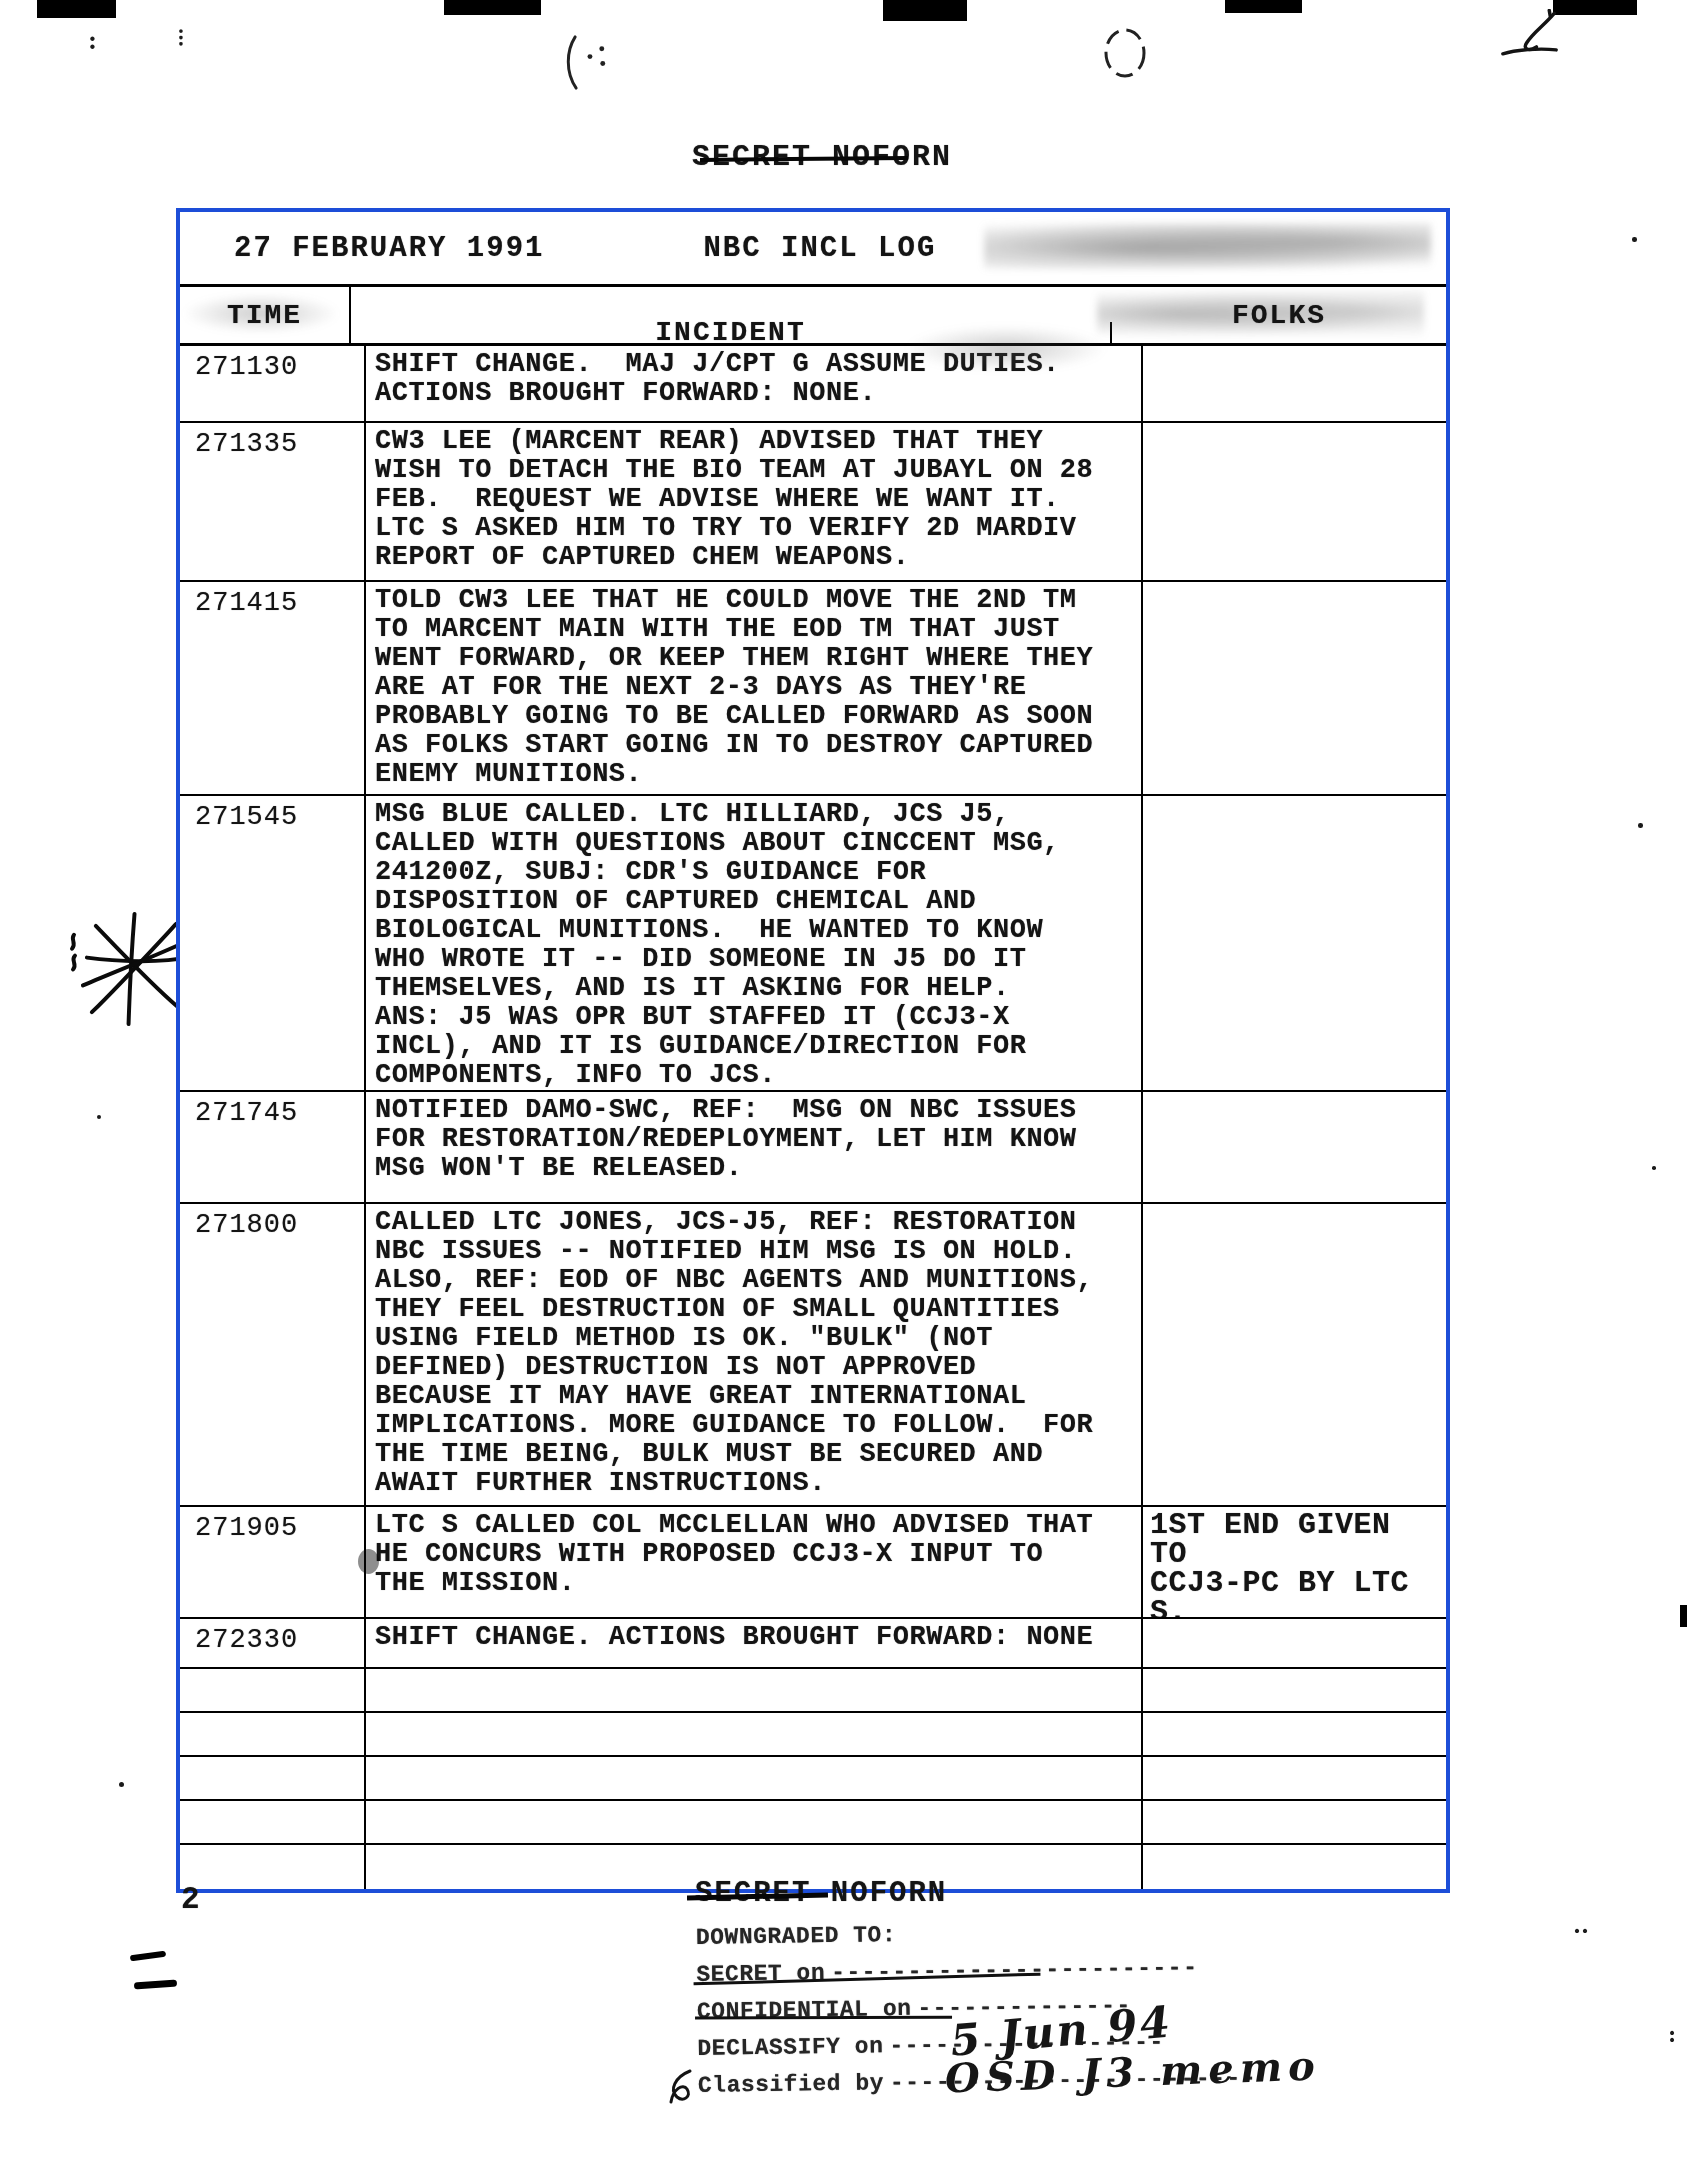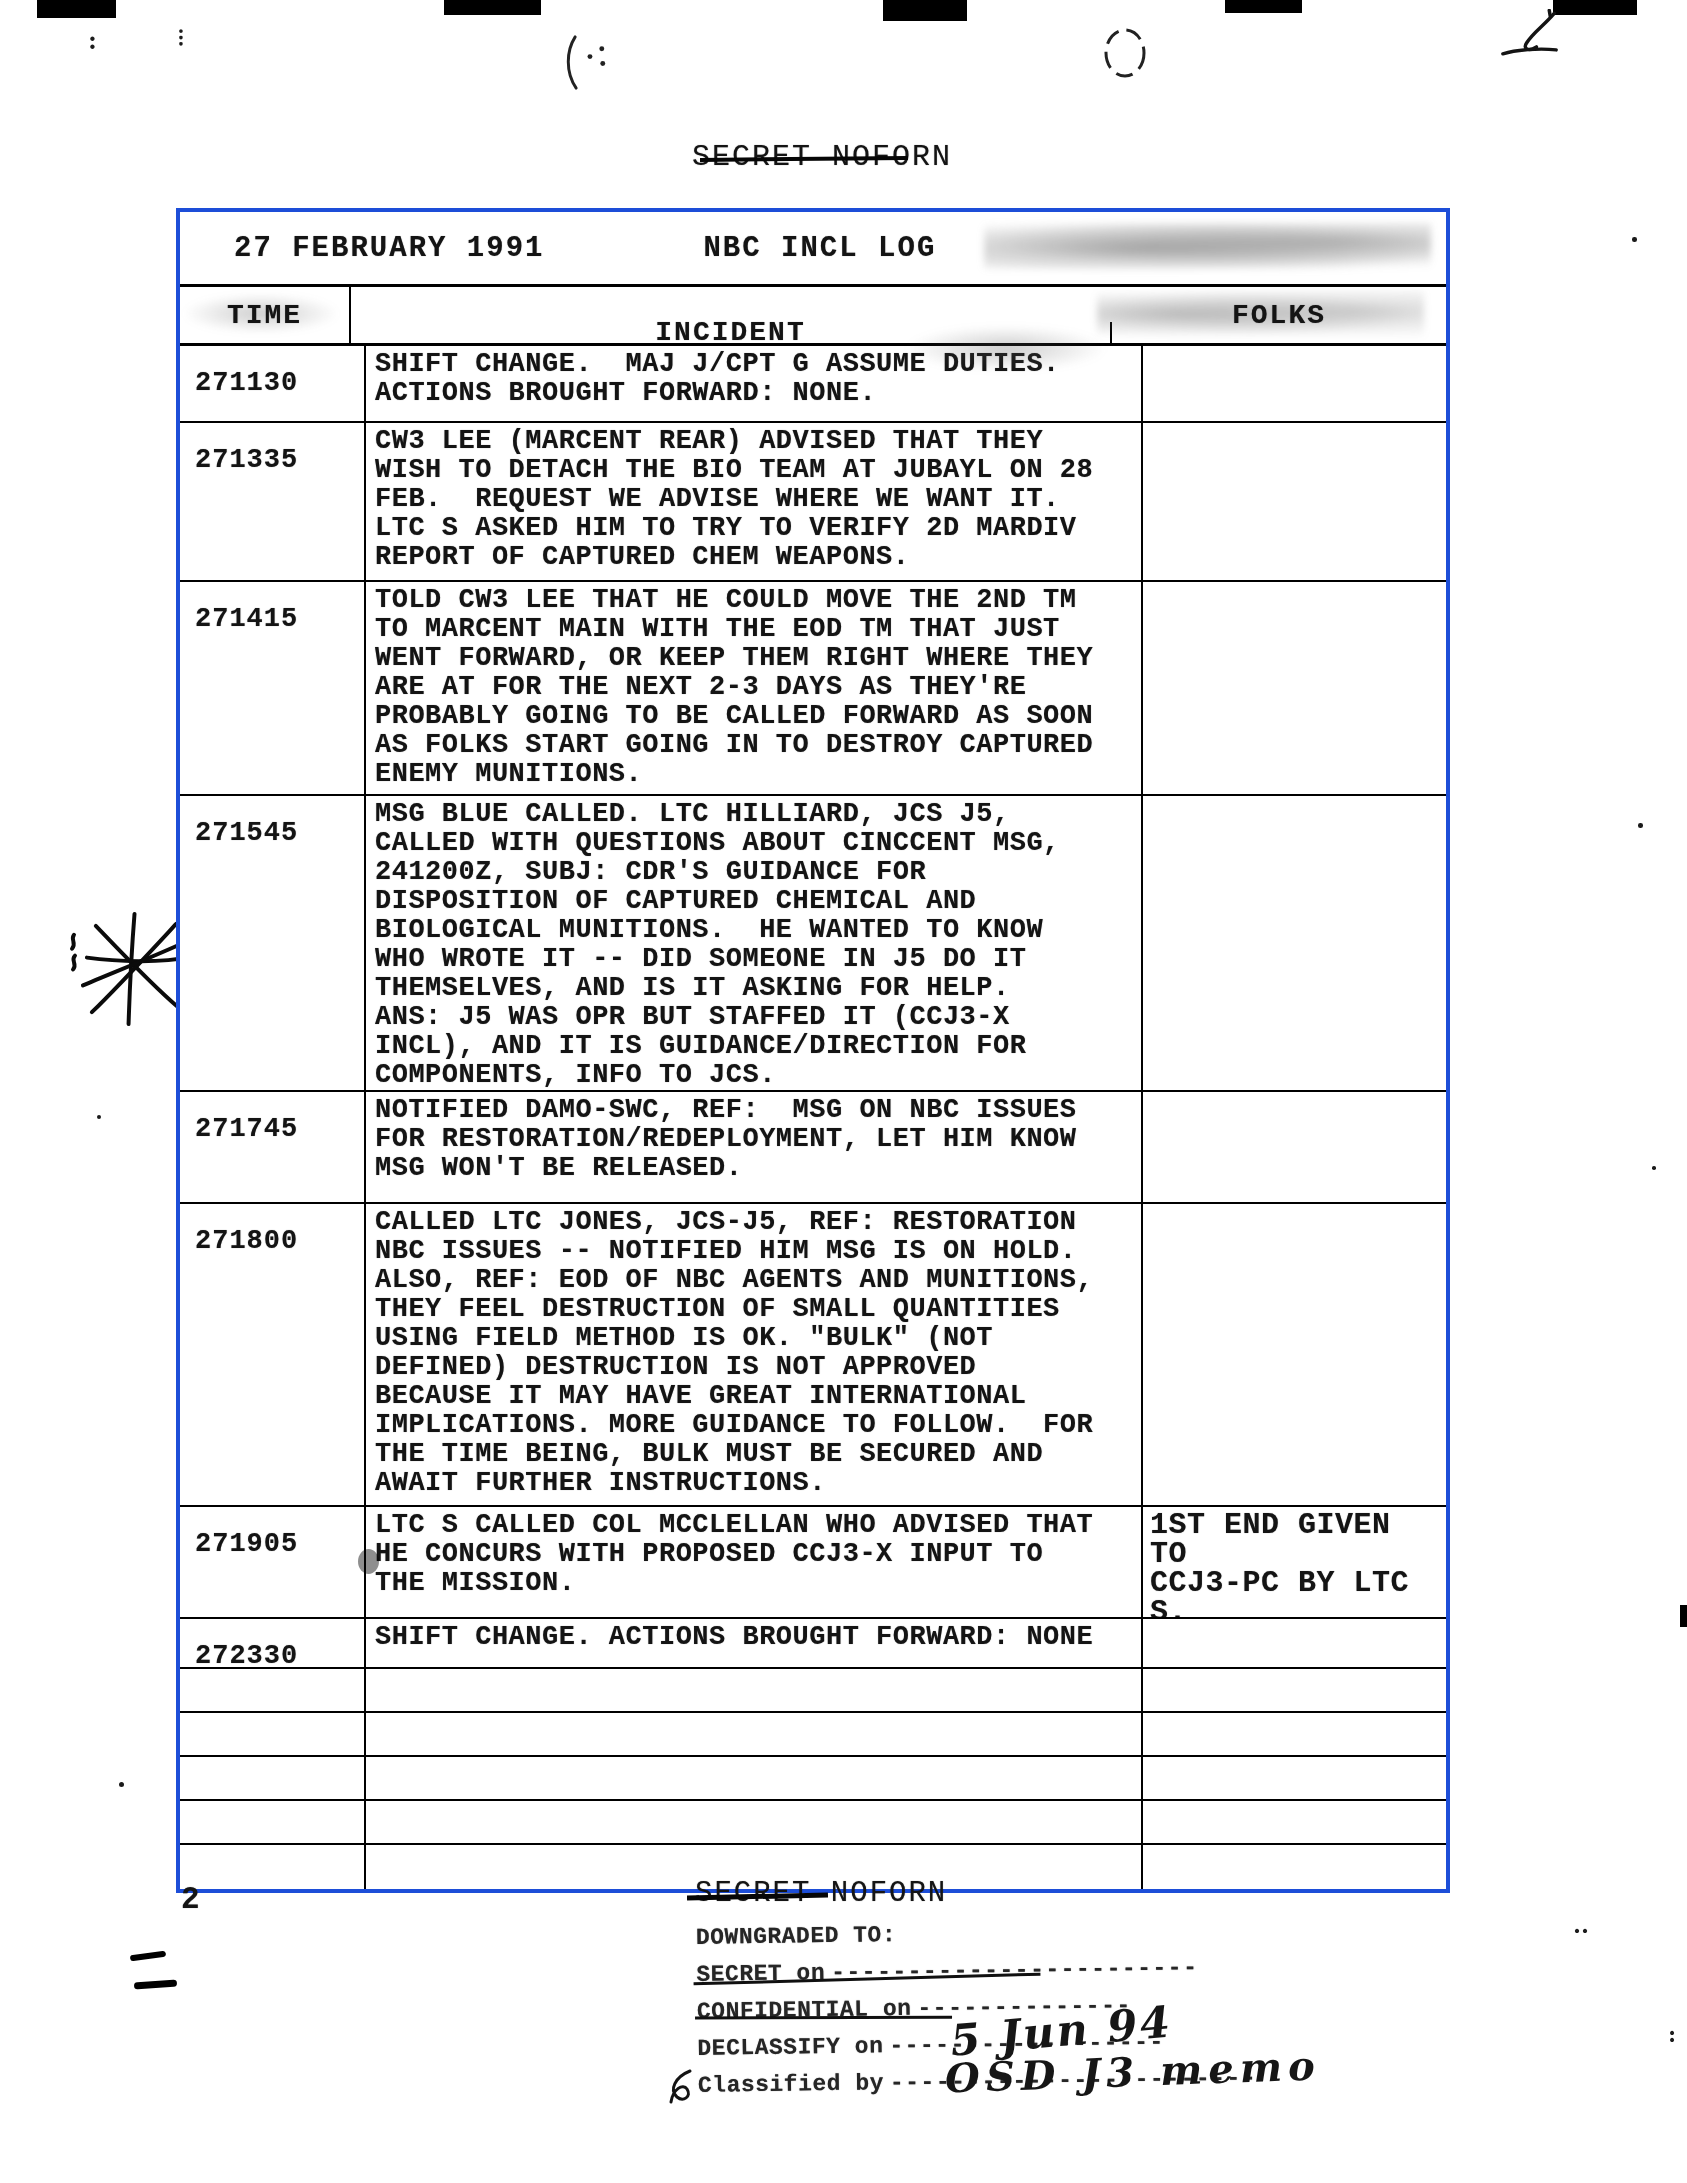--- a/index.html
+++ b/index.html
@@ -5,21 +5,21 @@
   html,body{margin:0;padding:0;}
   body{width:1687px;height:2183px;background:#ffffff;font-family:"Liberation Mono","DejaVu Sans Mono",monospace;color:#141414;}
   .page{position:absolute;left:0;top:0;width:1687px;height:2183px;background:#fff;overflow:hidden;}
 
   .artifact{position:absolute;background:#000;}
   .speck{position:absolute;color:#1c1c1c;font-family:"DejaVu Serif",serif;font-weight:bold;}
   .dot{position:absolute;background:#1a1a1a;border-radius:50%;}
 
   .tw{font-weight:bold;text-shadow:0 0 1px rgba(15,15,15,.45);}
 
-  .classification{position:absolute;font-weight:normal;font-size:30px;letter-spacing:2px;text-shadow:0 0 1px rgba(15,15,15,.5);}
+  .classification{position:absolute;font-weight:bold;font-size:30px;letter-spacing:2px;text-shadow:0 0 1px rgba(15,15,15,.5);}
   .strike{position:relative;display:inline-block;}
   .class-top .strike::after{content:"";position:absolute;left:3%;width:80%;top:50%;height:4px;background:#060606;transform:rotate(-0.5deg);}
   .class-bottom .strike::after{content:"";position:absolute;left:-3%;width:56%;top:52%;height:4.5px;background:#060606;transform:rotate(-1.2deg);}
 
   .logtable{position:absolute;left:176px;top:208px;width:1266px;border:4px solid #1d4ed8;background:#fff;}
   .title-row{height:72px;border-bottom:3px solid #000;display:flex;align-items:center;position:relative;font-size:29px;font-weight:bold;letter-spacing:2px;text-shadow:0 0 1px rgba(15,15,15,.45);}
   .title-date{margin-left:54px;position:relative;z-index:2;}
   .title-name{margin-left:159px;position:relative;z-index:2;}
   .smudge{position:absolute;filter:blur(3.5px);z-index:1;}
   .smudge-title{left:804px;top:11px;width:447px;height:46px;
@@ -32,21 +32,21 @@
   .col-incident{width:759px;border-right:2.5px solid #000;flex:none;margin-top:35px;}
   .col-action{flex:1;}
   .smudge-time{left:4px;top:7px;width:154px;height:39px;background:radial-gradient(ellipse,rgba(90,90,90,.30),transparent 72%);}
   .smudge-inc{left:556px;top:4px;width:198px;height:45px;background:radial-gradient(ellipse,rgba(90,90,90,.30),transparent 72%);}
   .smudge-act{left:-15px;top:3px;width:327px;height:48px;
     background:radial-gradient(ellipse at 25% 50%,rgba(80,80,80,.34),transparent 70%),
                radial-gradient(ellipse at 80% 45%,rgba(90,90,90,.25),transparent 72%);}
 
   .row{display:flex;border-bottom:2.5px solid #000;overflow:hidden;}
   .row:last-child{border-bottom:none;}
-  .cell-time{width:169px;border-right:2.5px solid #000;flex:none;padding:22px 0 0 15px;font-size:27px;font-weight:bold;letter-spacing:1px;text-shadow:0 0 1px rgba(15,15,15,.45);}
+  .cell-time{width:169px;border-right:2.5px solid #000;flex:none;padding:6px 0 0 15px;font-size:27px;font-weight:normal;letter-spacing:1px;text-shadow:0 0 1px rgba(15,15,15,.45);}
   .cell-incident{width:759px;border-right:2.5px solid #000;flex:none;padding:4px 7px 0 9px;font-size:27px;line-height:29px;font-weight:bold;white-space:pre-wrap;overflow:hidden;letter-spacing:0.5px;text-shadow:0 0 1px rgba(15,15,15,.45);}
   .cell-action{flex:1;padding:4px 3px 0 7px;font-size:30px;line-height:29px;font-weight:bold;white-space:pre-wrap;overflow:hidden;letter-spacing:0.5px;text-shadow:0 0 1px rgba(15,15,15,.45);}
 
   .page-number{position:absolute;left:181px;top:1882px;font-size:31px;font-weight:bold;}
   .class-bottom{left:695px;top:1877px;font-size:29px;}
 
   .dg{position:absolute;left:697px;top:1921px;transform:rotate(-0.8deg);color:#262626;}
   .dg-line{height:37px;font-weight:bold;font-size:23px;white-space:nowrap;position:relative;letter-spacing:0.5px;text-shadow:0 0 1px rgba(30,30,30,.55);}
   .dg-dash{letter-spacing:1.5px;margin-left:6px;}
   .struck1::after{content:"";position:absolute;left:-3px;top:48%;width:62%;height:2.5px;background:#101010;transform:rotate(-0.8deg);}

